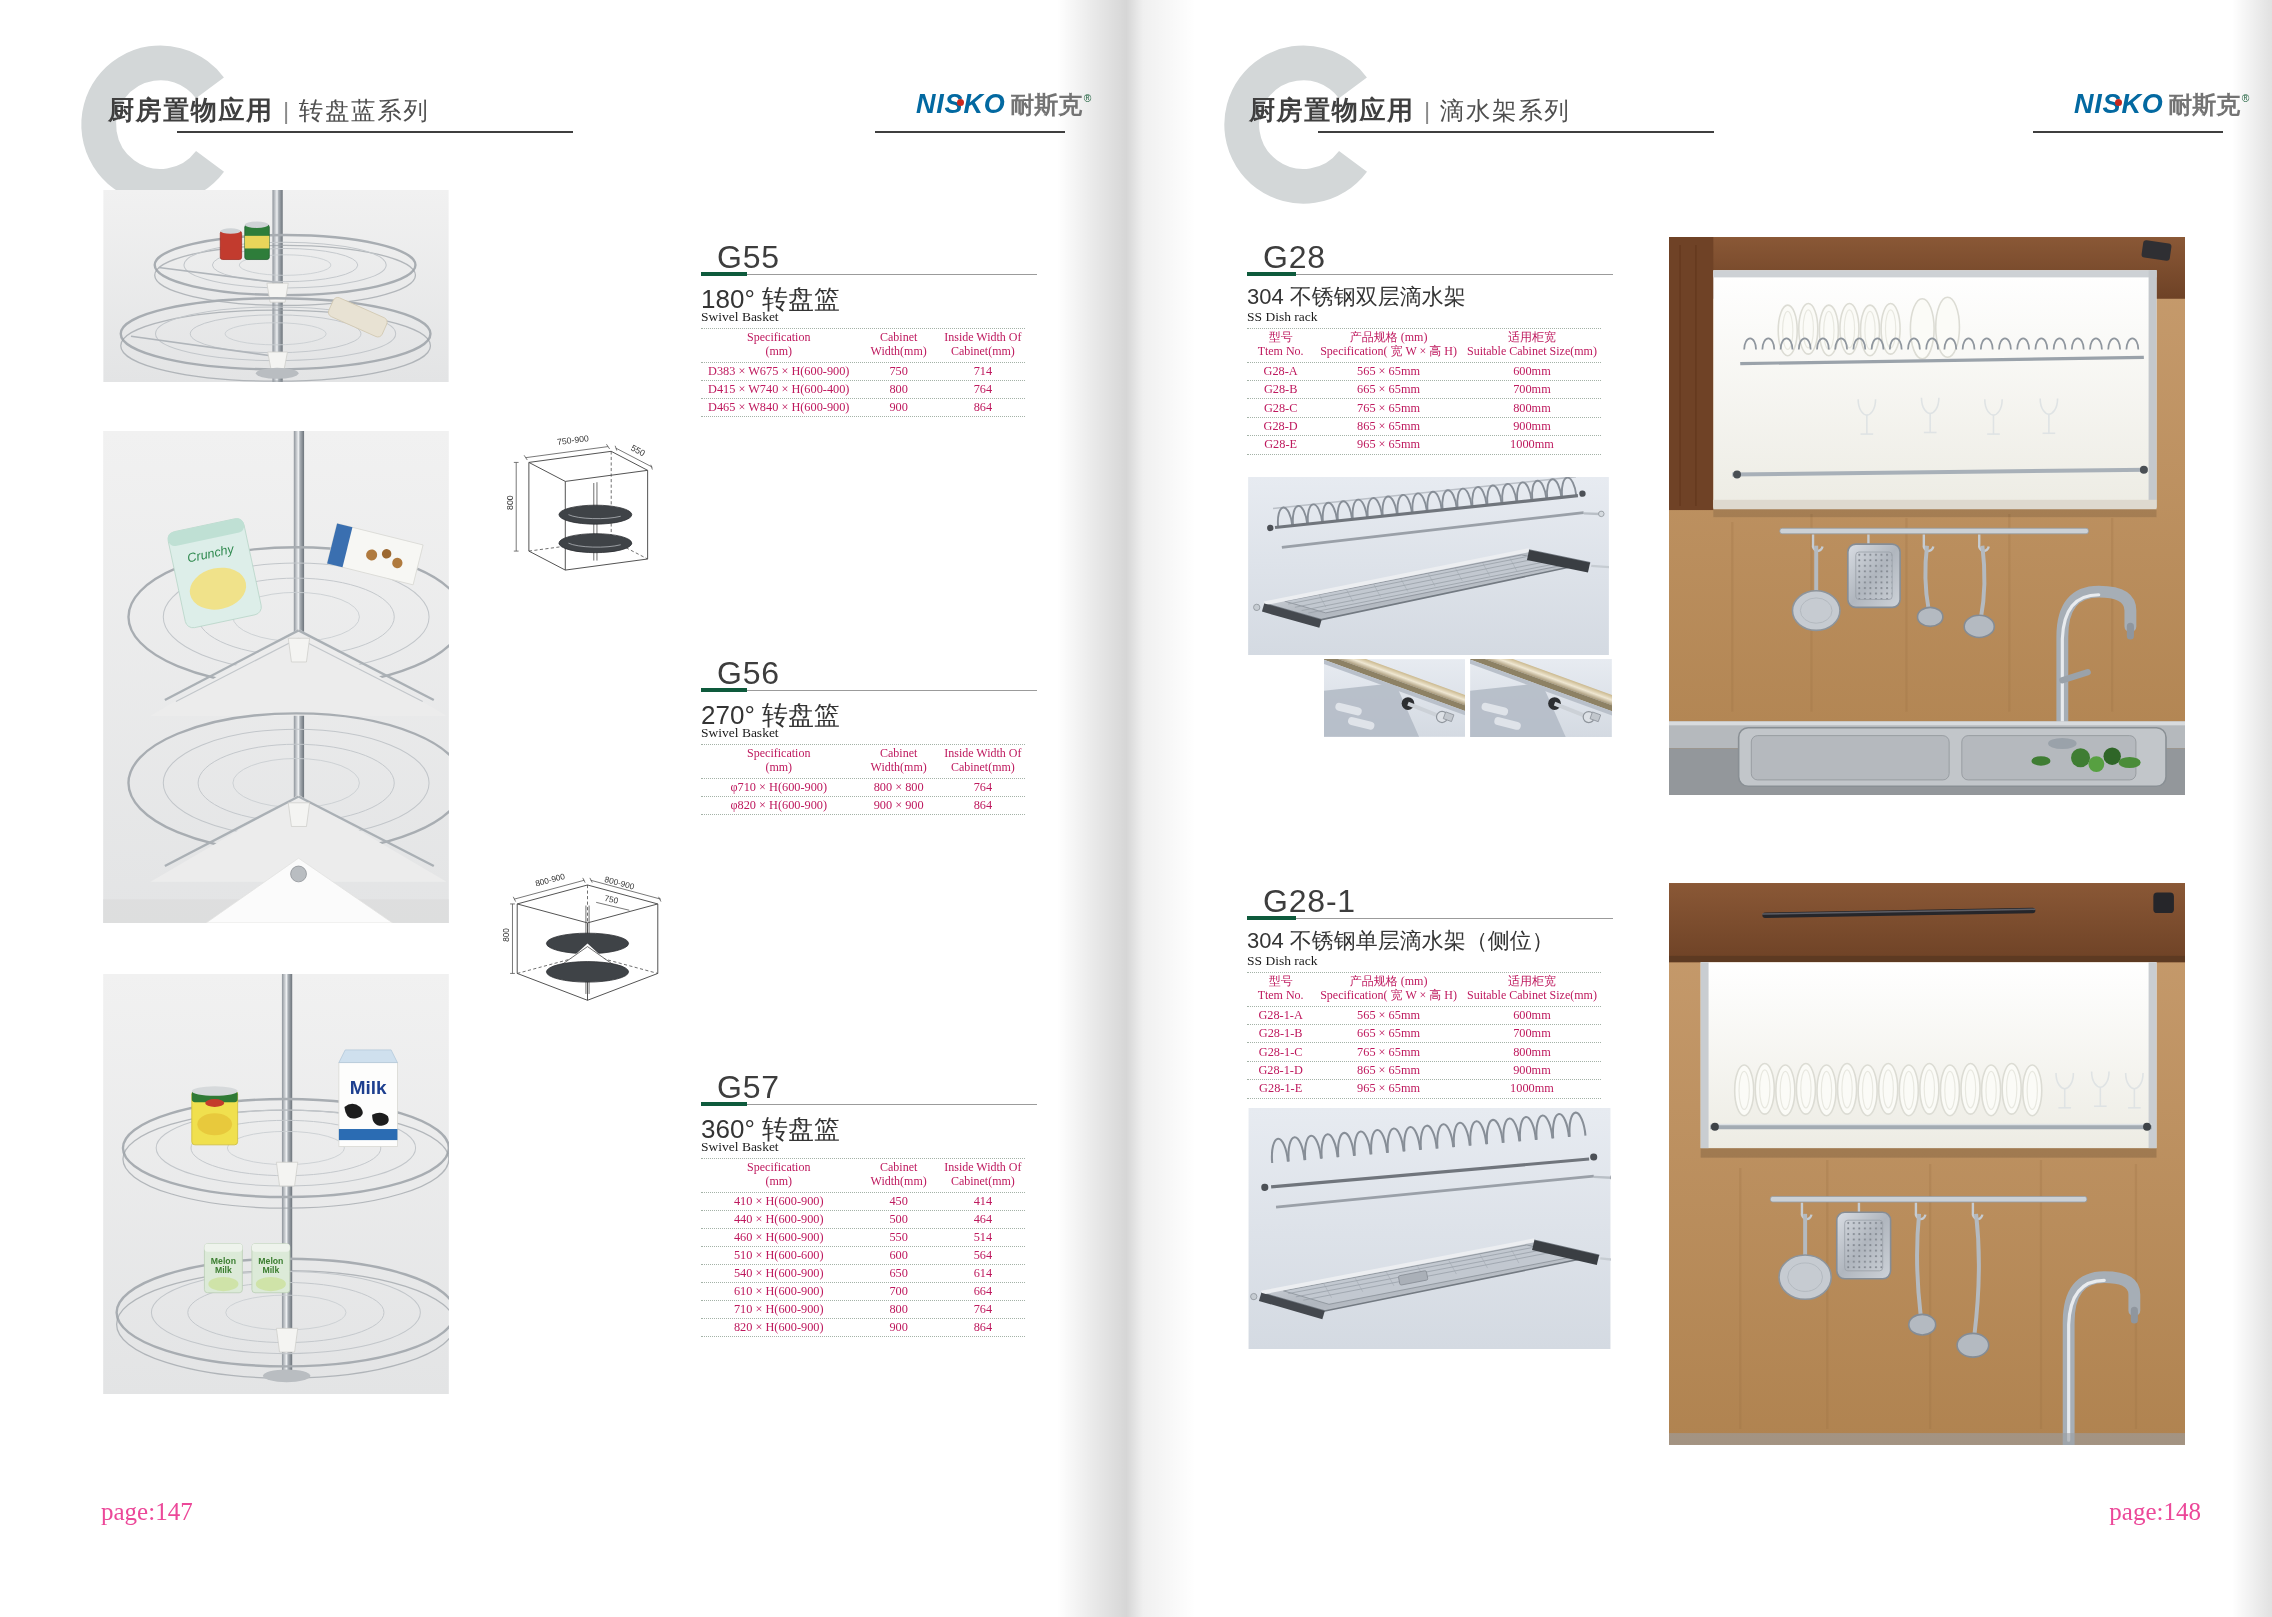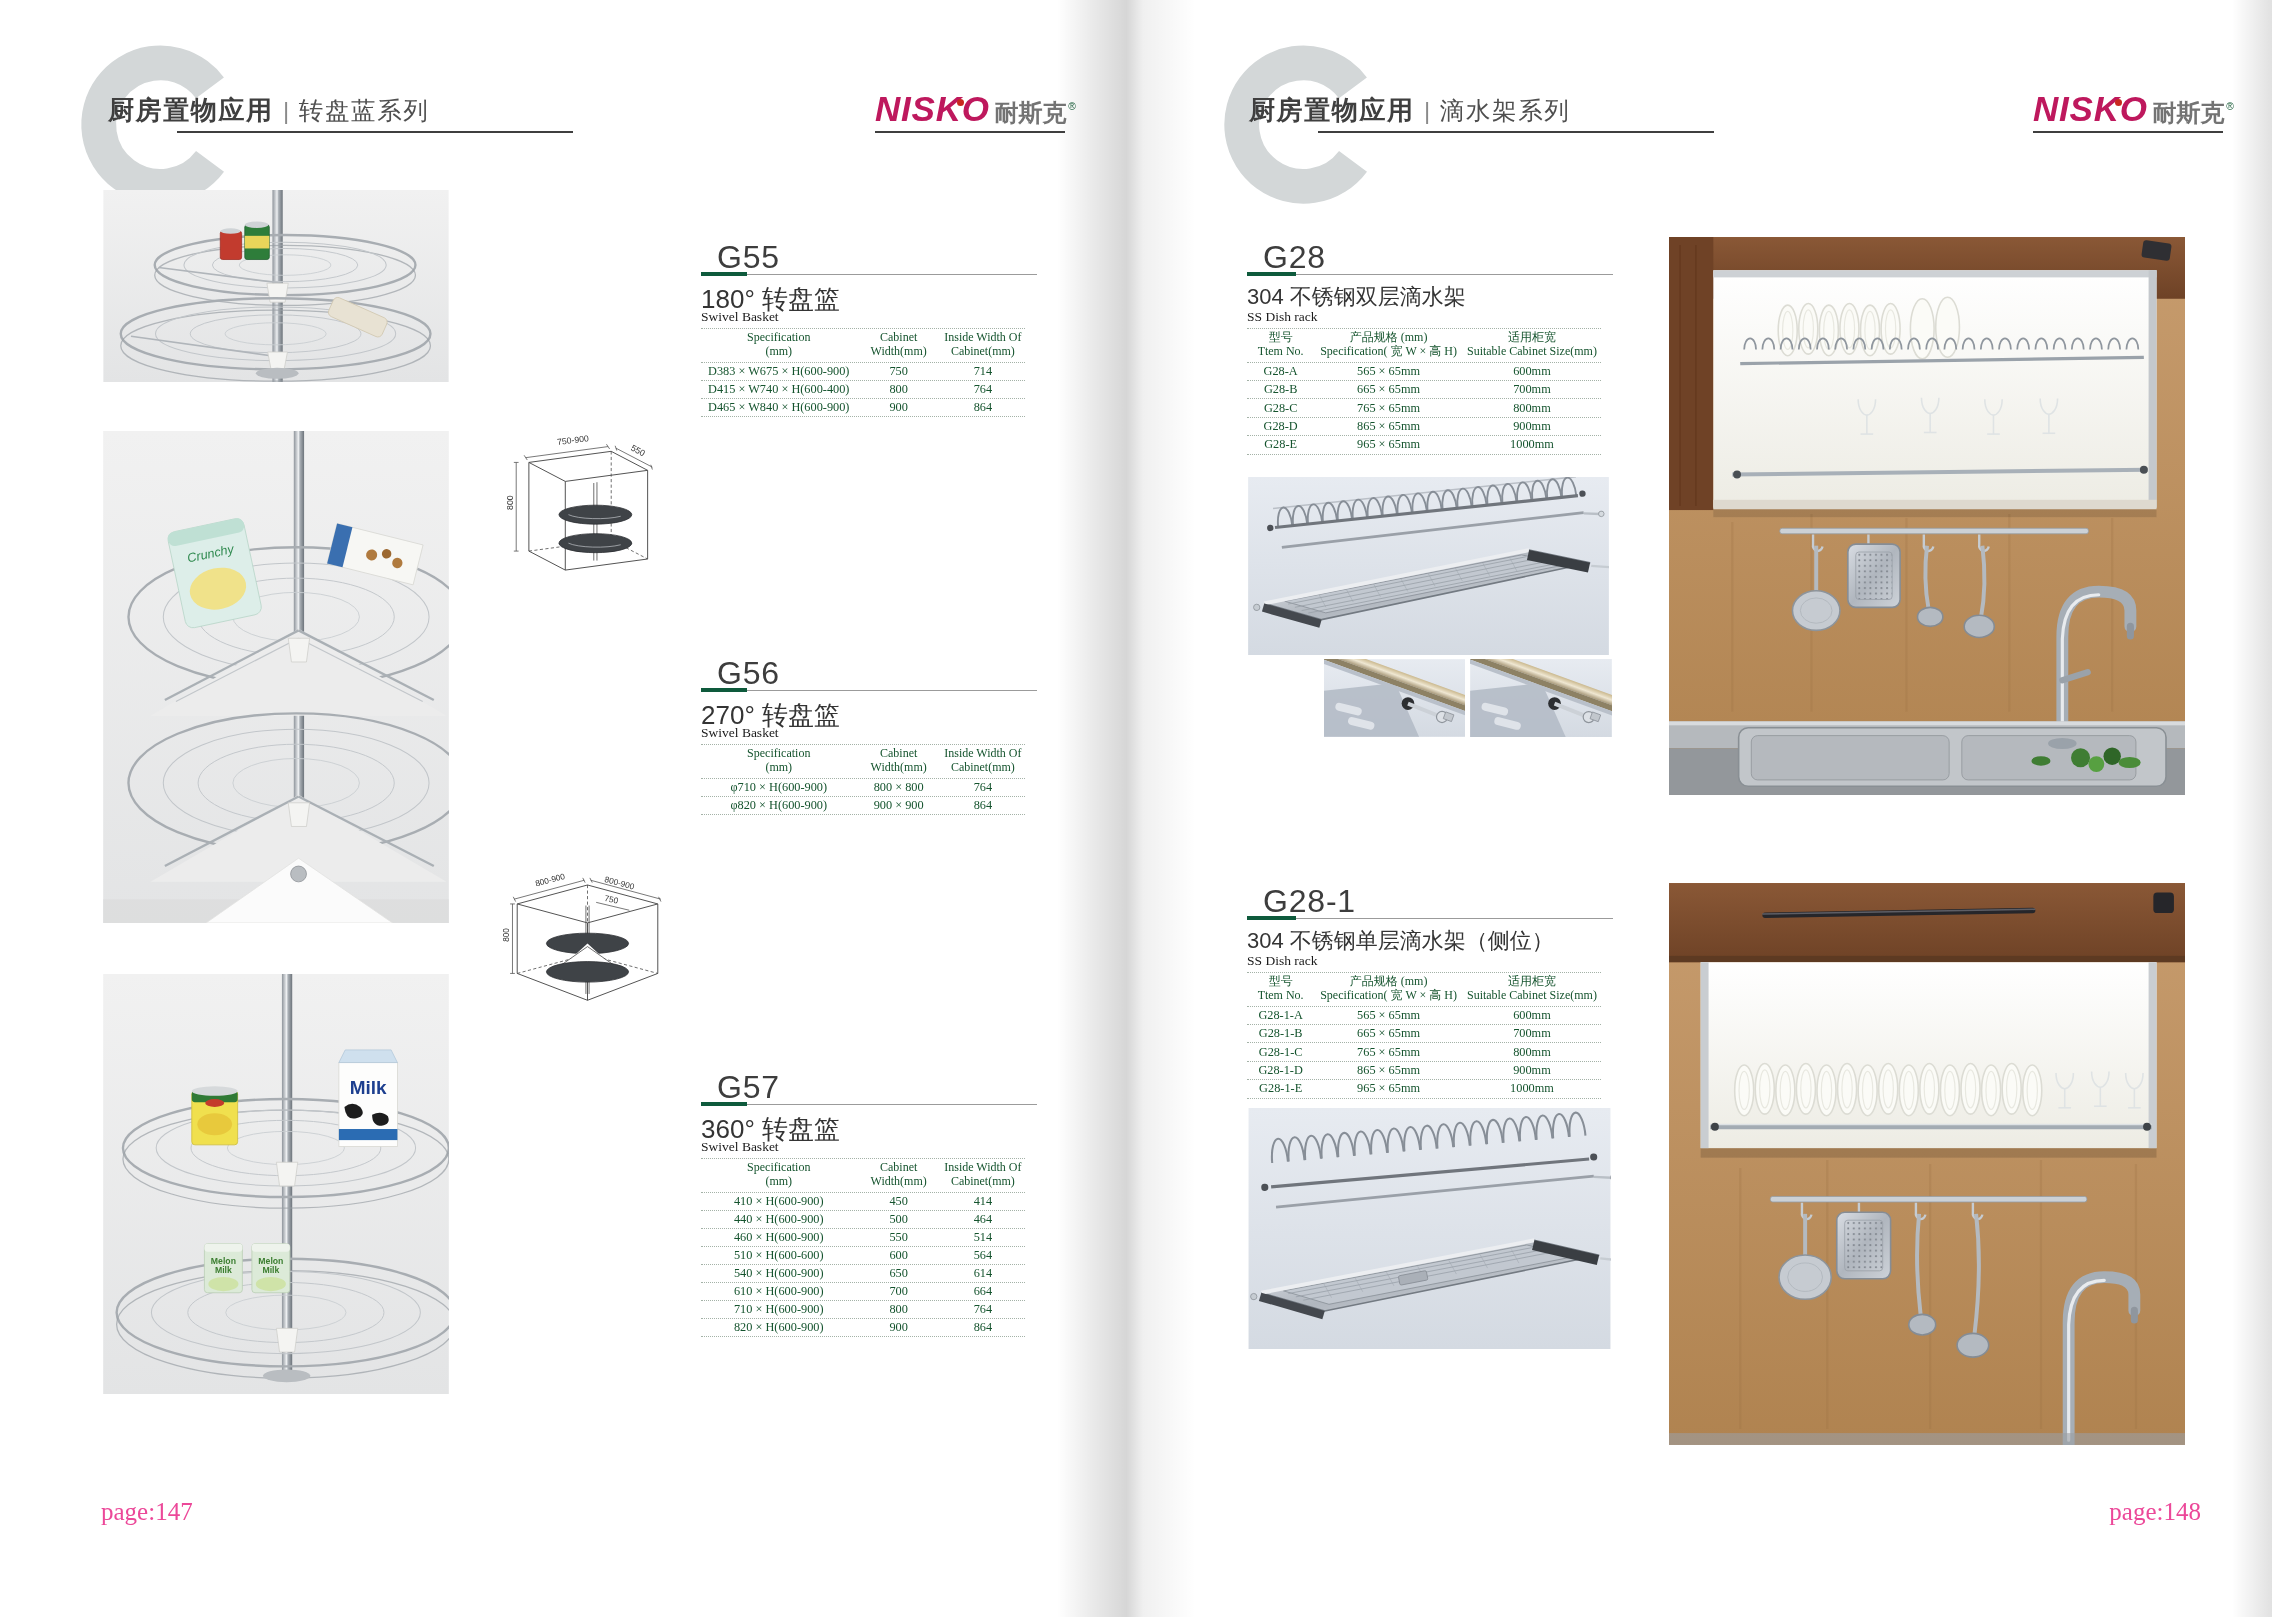--- a/index.html
+++ b/index.html
@@ -19,35 +19,35 @@
     background:linear-gradient(to right,rgba(0,0,0,0),rgba(0,0,0,.12));}
   .serif{font-family:"Liberation Serif",serif;}
 
   
   .page-title{position:absolute;display:flex;align-items:center;white-space:nowrap;}
   .page-title .bold{font-size:26px;font-weight:bold;color:#3f3f3f;letter-spacing:1.6px;}
   .page-title .sep{font-size:24px;font-weight:200;color:#8a8a8a;margin:0 9.5px;}
   .page-title .light{font-size:24.5px;font-weight:400;color:#4f4f4f;letter-spacing:1.6px;}
   .title-rule{position:absolute;height:1.6px;background:#3f3f3f;}
   .logo{position:absolute;display:flex;align-items:baseline;white-space:nowrap;}
-  .logo .en{font-size:35px;font-weight:bold;color:#be185d;font-style:italic;letter-spacing:0.8px;}
+  .logo .en{font-size:27px;font-weight:bold;color:#0369a1;font-style:italic;letter-spacing:0.8px;margin-left:41px;}
   .logo .cn{font-size:24px;font-weight:bold;color:#737373;margin-left:4.7px;}
   .logo .reg{font-size:10.3px;color:#185c38;margin-left:1.6px;position:relative;top:-11px;}
   .logo .dot{position:absolute;width:7.1px;height:7.1px;border-radius:50%;background:#c9281e;left:82px;top:10.3px;}
   .logo-rule{position:absolute;height:1.6px;background:#3f3f3f;}
   .footer{position:absolute;font-family:"Liberation Serif",serif;font-size:25px;color:#ec4899;}
 
   
   .sec{position:absolute;}
   .sec-code{position:absolute;top:0;left:0;font-size:32px;color:#3d3d3d;letter-spacing:0.8px;margin-left:16px;}
   .sec-rule{position:absolute;top:35px;left:0;width:100%;height:0.8px;background:#9b9b9b;}
   .sec-rule .green{position:absolute;left:0;top:-1.6px;width:46px;height:4px;background:var(--green);}
   .sec-sub{position:absolute;top:43px;left:0;font-size:26px;color:#343434;white-space:nowrap;}
   .sec-sub-en{position:absolute;top:70px;left:0;font-size:13.5px;color:#1a1a1a;}
-  .spec-table{position:absolute;left:0;right:12px;top:89px;font-family:"Liberation Serif",serif;color:#14532d;}
+  .spec-table{position:absolute;left:0;right:12px;top:89px;font-family:"Liberation Serif",serif;color:#be185d;}
   .t-head{display:flex;border-top:1.6px dotted var(--dot);border-bottom:1.6px dotted var(--dot);padding:2.4px 0 3.2px 0;}
   .t-hcell{text-align:center;font-size:12px;line-height:13.5px;}
   .t-row{display:flex;align-items:center;border-bottom:1.6px dotted var(--dot);height:17px;}
   .t-right .t-row{height:17.4px;}
   .t-cell{text-align:center;font-size:12.3px;white-space:nowrap;}
   .t-left .t-hcell:nth-child(1),.t-left .t-row > :nth-child(1){width:48%;}
   .t-left .t-hcell:nth-child(2),.t-left .t-row > :nth-child(2){width:26%;}
   .t-left .t-hcell:nth-child(3),.t-left .t-row > :nth-child(3){width:26%;}
   .t-right .t-hcell:nth-child(1),.t-right .t-row > :nth-child(1){width:19%;}
   .t-right .t-hcell:nth-child(2),.t-right .t-row > :nth-child(2){width:42%;}

